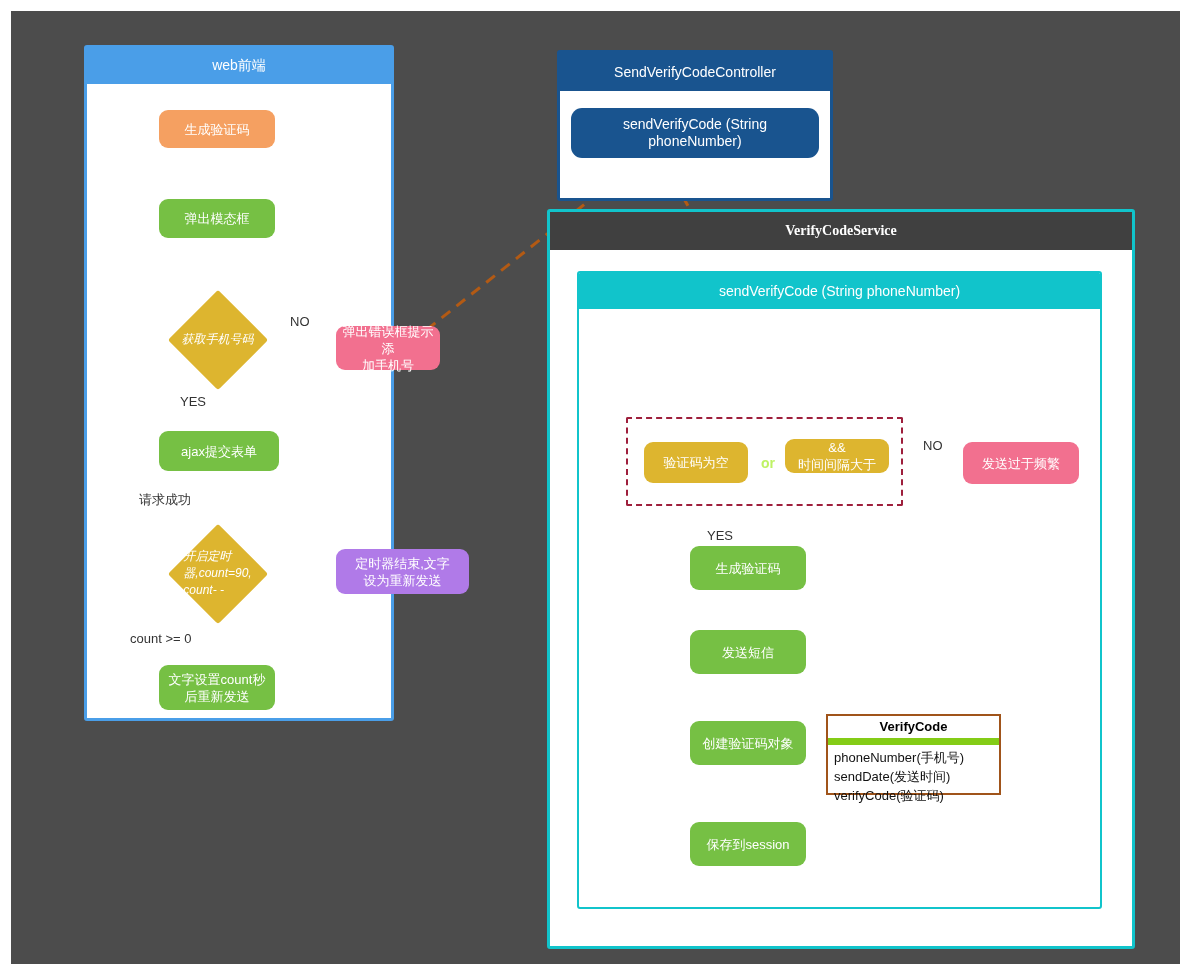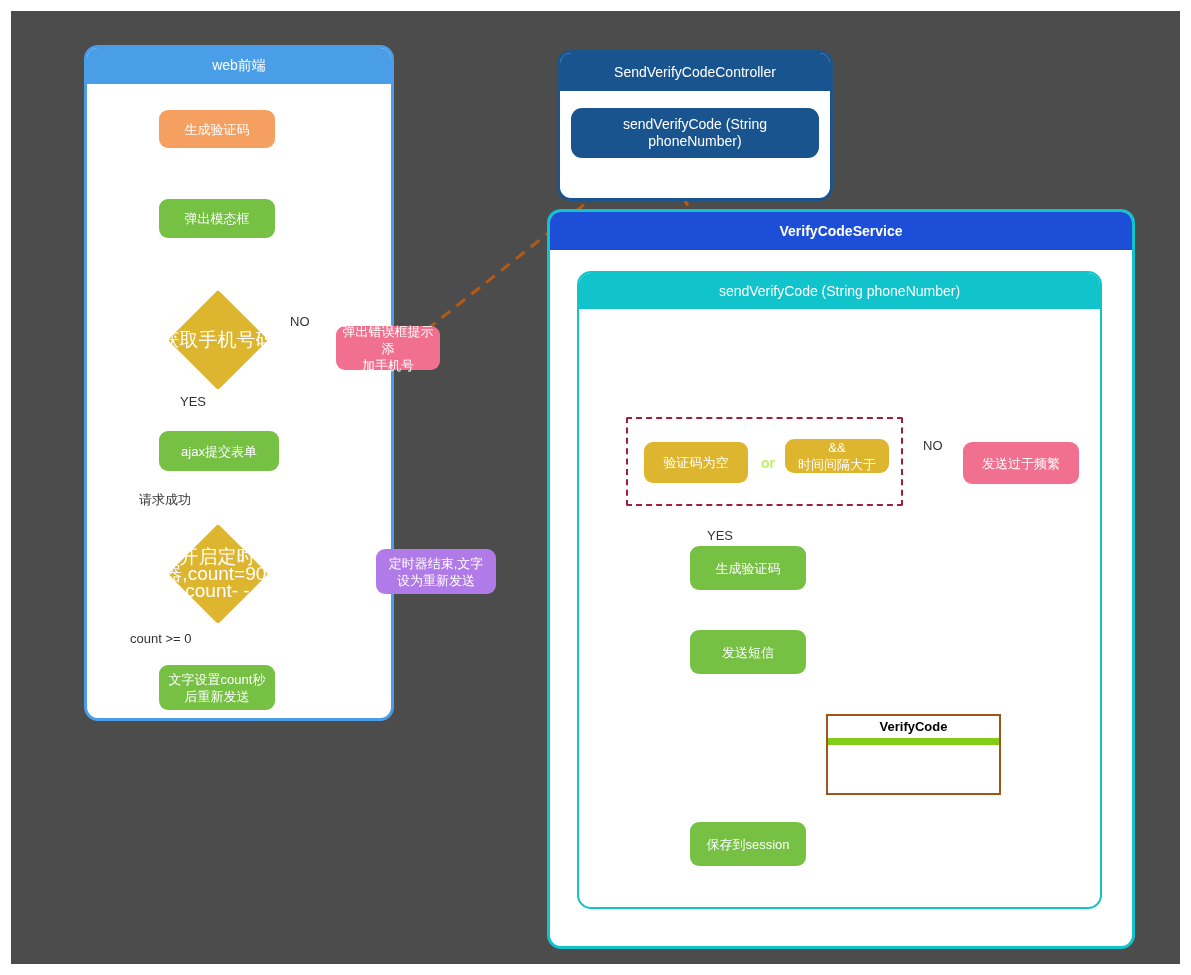--- a/index.html
+++ b/index.html
@@ -60,51 +60,51 @@
   .diamond .dshape {
     position: absolute;
     left: 50%; top: 50%;
     transform: translate(-50%,-50%) rotate(45deg);
     background: #ddb52f;
     border-radius: 3px;
   }
   .diamond .dlabel {
     position: relative;
     color: #ffffff;
-    font-size: 19px;
+    font-size: 12px;
     line-height: 17px;
-    text-align: center;
     white-space: pre-line;
     z-index: 2;
+    font-style: italic;
   }
 
   
   .panel {
     position: absolute;
     box-sizing: border-box;
     background: #ffffff;
-    border-radius: 14px;
+    border-radius: 3px;
     overflow: hidden;
   }
   .panel-head {
     box-sizing: border-box;
     width: 100%;
     text-align: center;
     color: #ffffff;
     font-weight: bold;
     display: flex;
     align-items: center;
     justify-content: center;
   }
   .panel-blue  { border: 3px solid #4a9ee8; }
   .panel-blue  > .panel-head { background: #4a9ee8; height: 36px; font-size: 14px; font-weight: normal;}
   .panel-navy  { border: 3px solid #19548f; }
   .panel-navy  > .panel-head { background: #19548f; height: 38px; font-size: 14px; font-weight: normal;}
   .panel-teal  { border: 3px solid #11c4cb; }
-  .panel-teal  > .panel-head { background: #1d4ed8; height: 38px; font-size: 14px; }
+  .panel-teal  > .panel-head { background: #404040; height: 38px; font-size: 14px; font-family: Liberation Serif, serif; }
   .panel-teal-inner { border: 2px solid #11c4cb; }
   .panel-teal-inner > .panel-head { background: #11c4cb; height: 36px; font-size: 14px; font-weight: normal; }
 
   
   .edge-label {
     position: absolute;
     font-size: 13px;
     color: #333333;
     white-space: nowrap;
   }
@@ -214,21 +214,21 @@
 
     <div class="node n-green" style="left:148px; top:420px; width:120px; height:40px;">ajax提交表单</div>
 
     <div class="diamond" style="left:135px; top:512px; width:143px; height:101px;">
       <div class="dshape" style="width:71px; height:71px;"></div>
       <div class="dlabel">开启定时
 器,count=90,
 count- -</div>
     </div>
 
-    <div class="node n-purple" style="left:325px; top:538px; width:120px; height:45px;margin-left:40px;">定时器结束,文字
+    <div class="node n-purple" style="left:325px; top:538px; width:133px; height:45px;">定时器结束,文字
 设为重新发送</div>
 
     <div class="node n-green" style="left:148px; top:654px; width:116px; height:45px;">文字设置count秒
 后重新发送</div>
 
     <div class="edge-label" style="left:279px; top:303px;">NO</div>
     <div class="edge-label" style="left:169px; top:383px;">YES</div>
     <div class="edge-label" style="left:128px; top:480px;">请求成功</div>
     <div class="edge-label" style="left:119px; top:620px;">count &gt;= 0</div>
 
@@ -251,24 +251,30 @@
     <div class="or-text" style="left:750px; top:444px;">or</div>
     <div class="node n-yellow" style="left:774px; top:428px; width:104px; height:34px;">验证码不为空&amp;&amp;
 时间间隔大于90</div>
 
     <div class="node n-pink" style="left:952px; top:431px; width:116px; height:42px;">发送过于频繁</div>
 
     <div class="node n-green" style="left:679px; top:535px; width:116px; height:44px;">生成验证码</div>
 
     <div class="node n-green" style="left:679px; top:619px; width:116px; height:44px;">发送短信</div>
 
+    <div class="node n-green" style="left:679px; top:710px; width:116px; height:44px;">创建验证码对象</div>
 
     <div class="node n-green" style="left:679px; top:811px; width:116px; height:44px;">保存到session</div>
 
     <div class="edge-label" style="left:912px; top:427px;">NO</div>
     <div class="edge-label" style="left:696px; top:517px;">YES</div>
 
     <div class="uml" style="left:815px; top:703px; width:175px; height:81px;">
       <div class="uml-title">VerifyCode</div>
+      <div class="uml-rows">
+        <div class="uml-row">phoneNumber(手机号)</div>
+        <div class="uml-row">sendDate(发送时间)</div>
+        <div class="uml-row">verifyCode(验证码)</div>
+      </div>
     </div>
 
   </div>
 </div>
 
 </body></html>

